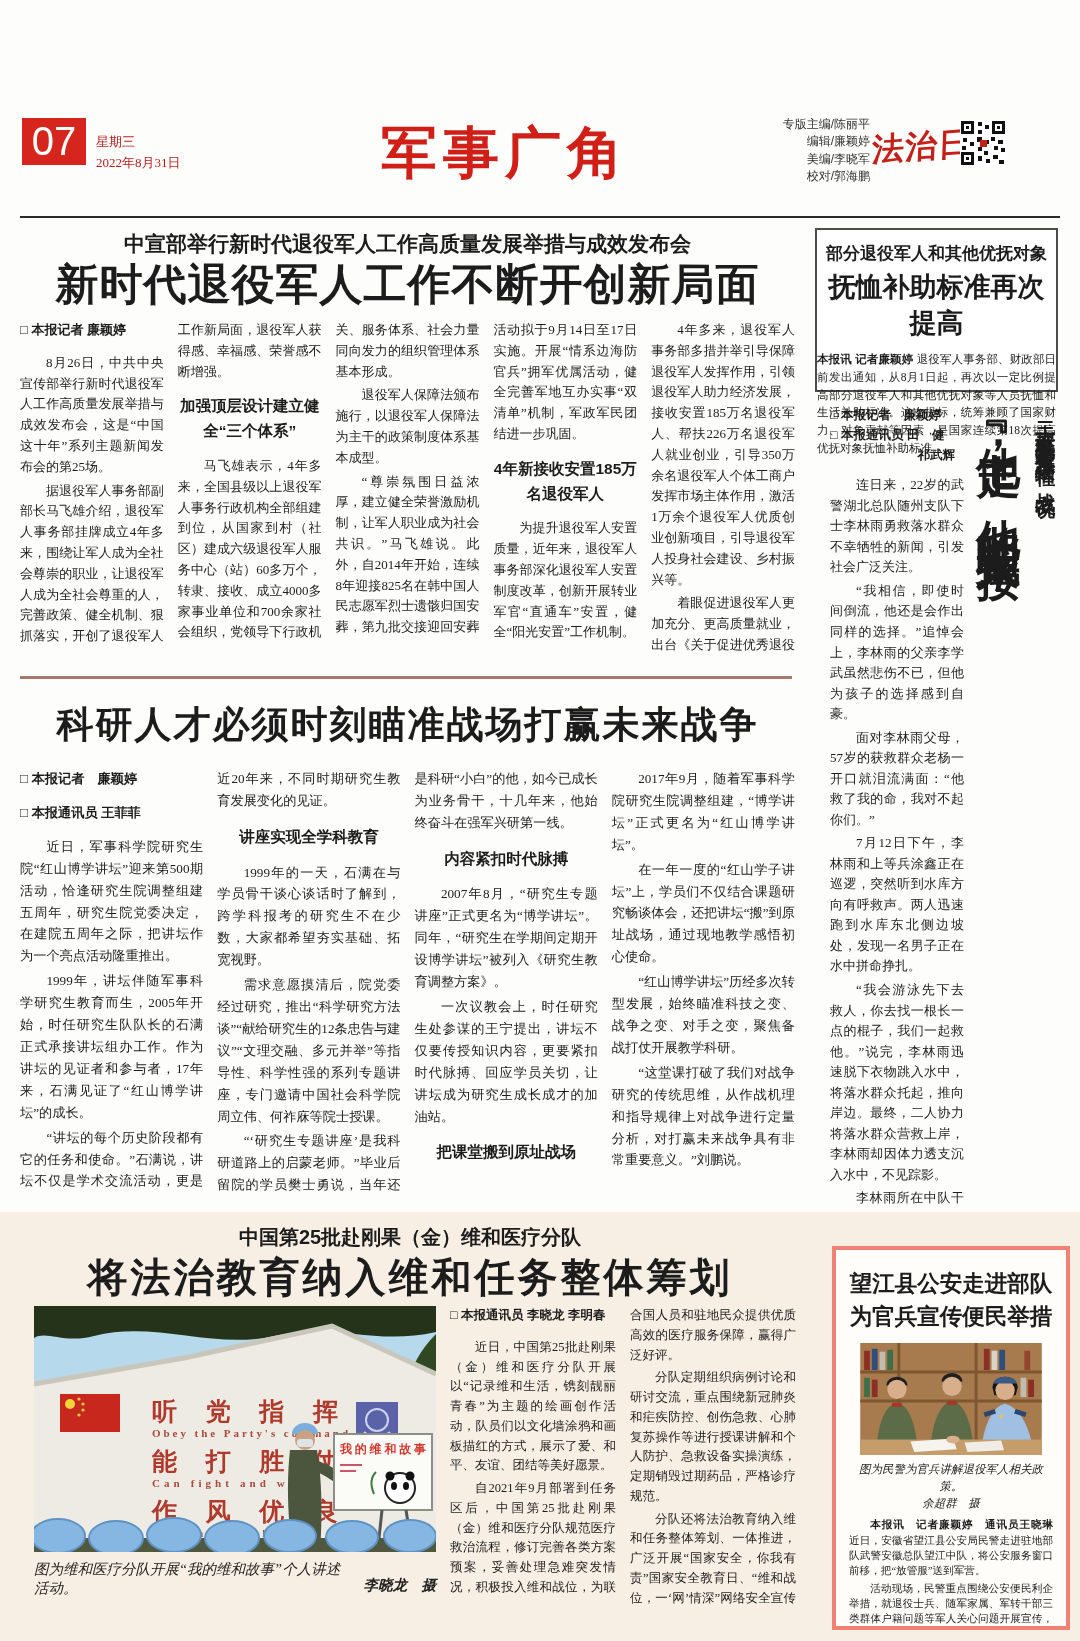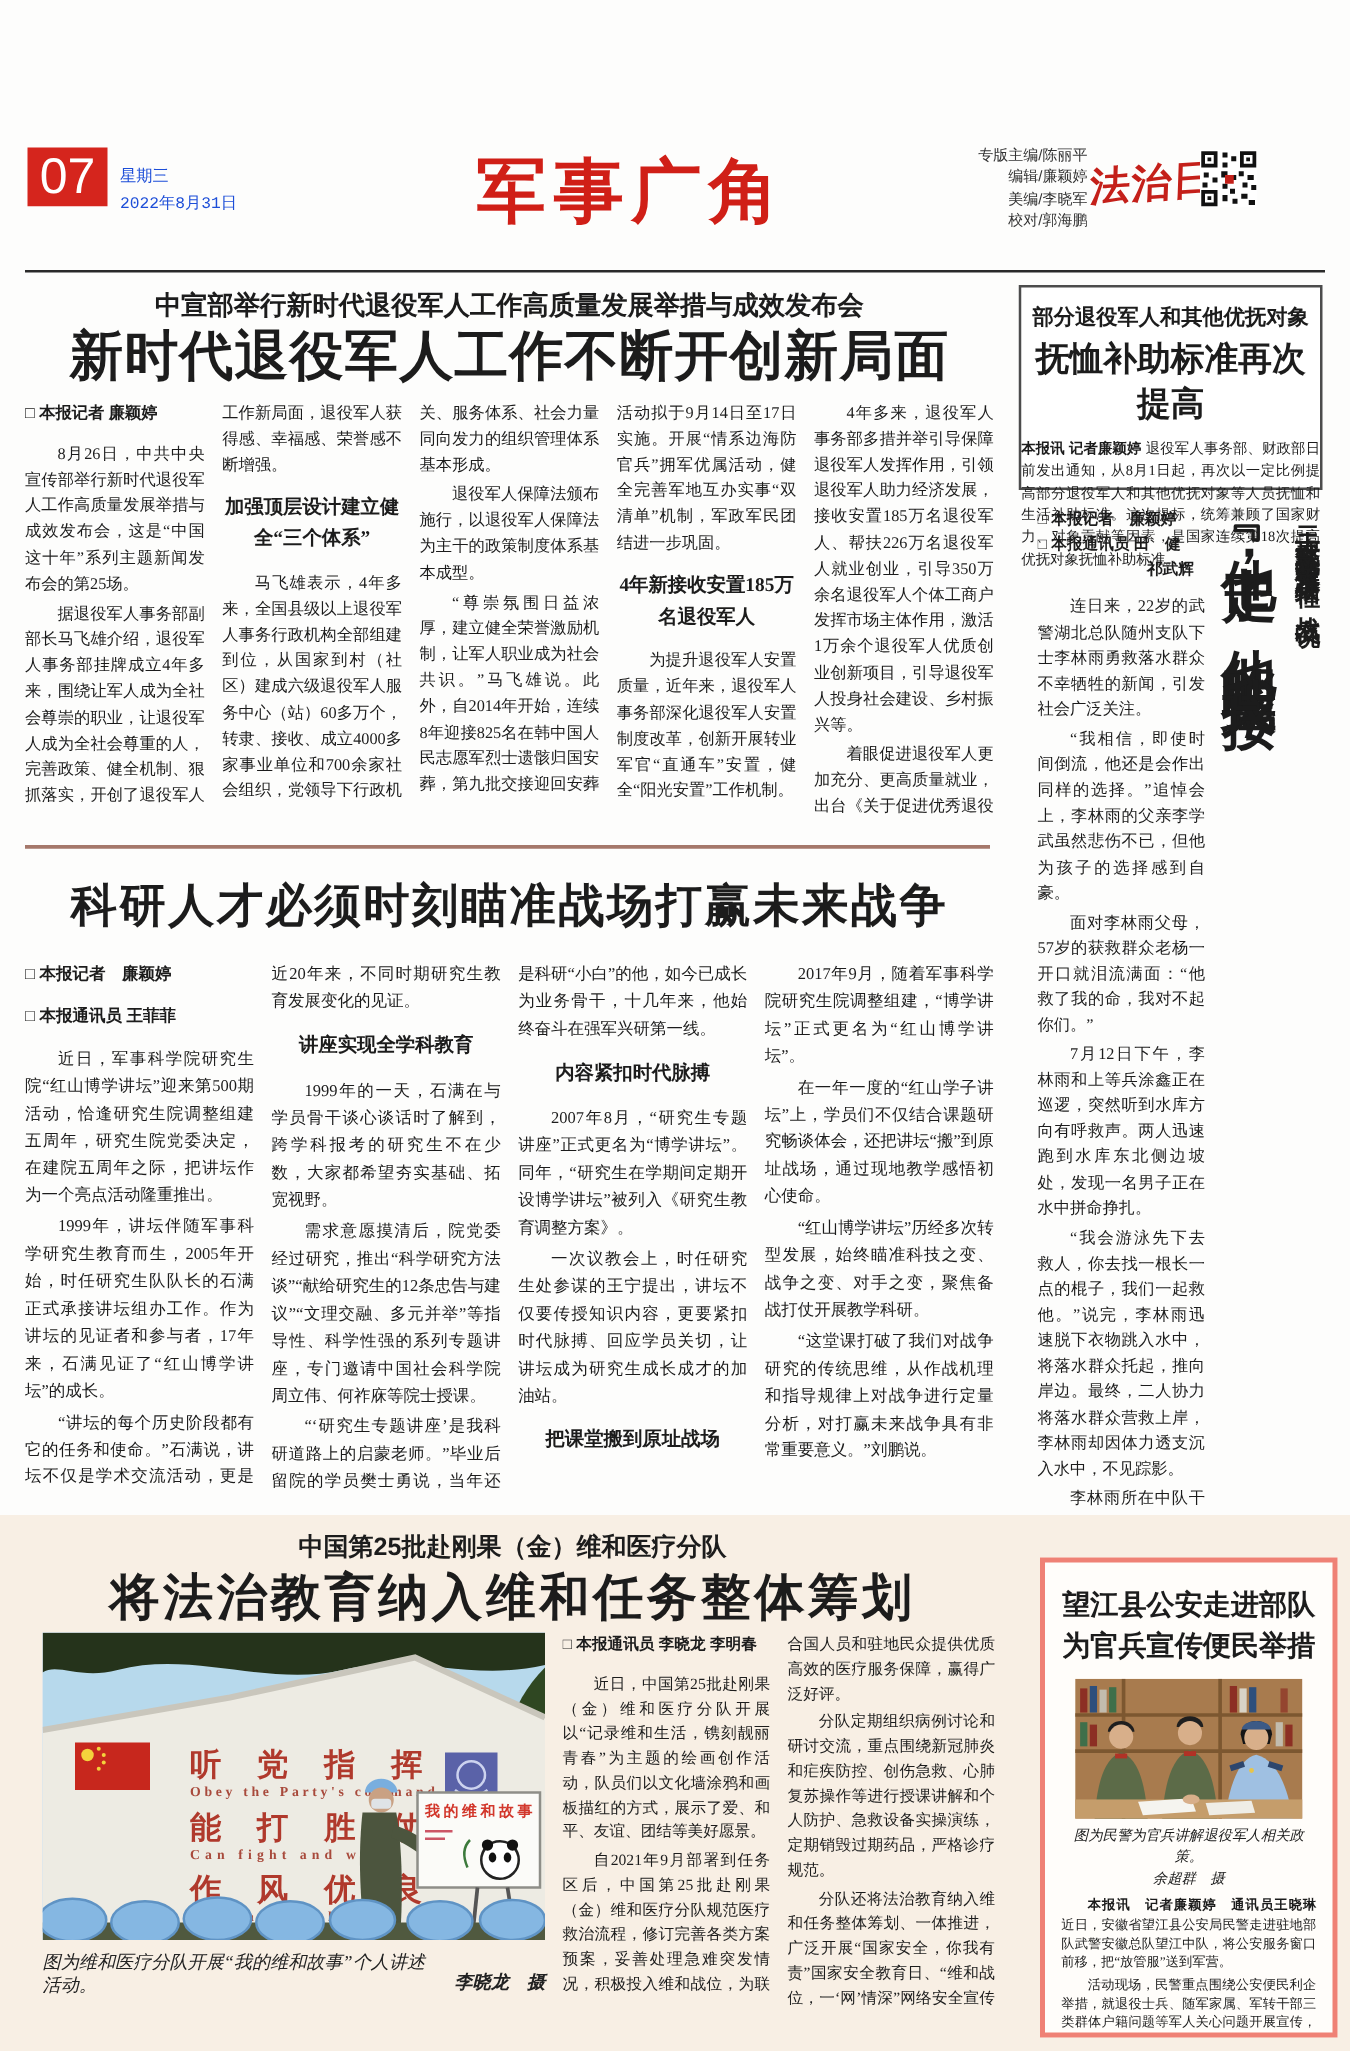--- a/index.html
+++ b/index.html
@@ -4,32 +4,32 @@
 <style>
   html,body{margin:0;padding:0;background:#e8e8e8;}
   #page{position:relative;width:1080px;height:1641px;background:#fdfdfc;margin:0 auto;overflow:hidden;
         font-family:"Liberation Serif",serif;color:#1c1c1c;}
   .abs{position:absolute;}
   .sans{font-family:"Liberation Sans",sans-serif;}
   
   #pagenum{left:22px;top:118px;width:64px;height:47px;background:#d5251d;color:#fff;
            font-family:"Liberation Sans",sans-serif;font-weight:normal;font-size:40px;
            display:flex;align-items:center;justify-content:center;}
-  #dateblock{left:96px;top:132px;font-size:13px;color:#1d4ed8;line-height:1.6;font-family:Liberation Mono, monospace;}
+  #dateblock{left:96px;top:132px;font-size:13px;color:#b91c1c;line-height:1.6;}
   #sectiontitle{left:505px;top:116px;transform:translateX(-50%);font-size:56px;font-weight:900;
                 color:#d01f17;letter-spacing:6px;white-space:nowrap;}
   #credits{left:742px;top:116px;width:128px;text-align:right;font-size:12px;color:#333;line-height:1.45;}
   #masthead{left:872px;top:124px;font-size:32px;font-weight:bold;color:#c4201a;
             font-family:"Liberation Serif",serif;transform:rotate(-4deg) skewX(-6deg);letter-spacing:1px;}
   #qr{left:960px;top:120px;}
   #headrule{left:20px;top:216px;width:1040px;height:2px;background:#2a2a2a;}
   
   .para{text-indent:2em;margin:0 0 3px;text-align:justify;}
   .byline{font-weight:bold;margin:0 0 12px;font-family:"Liberation Sans",sans-serif;}
-  .subhead{font-family:Liberation Serif, serif;font-weight:bold;text-align:center;
+  .subhead{font-family:Liberation Sans, sans-serif;font-weight:bold;text-align:center;
            font-size:15.5px;margin:12px 0;break-inside:avoid;text-indent:0;}
   .lead-b{font-weight:bold;font-family:"Liberation Sans",sans-serif;}
   
   #kicker1{left:20px;top:230px;width:775px;text-align:center;font-size:21px;font-weight:bold;}
   #headline1{left:20px;top:256px;width:775px;text-align:center;font-size:43px;font-weight:900;letter-spacing:1px;}
   #cols1{left:20px;top:320px;width:775px;height:336px;column-count:5;column-gap:14px;column-fill:auto;
          font-size:13px;line-height:1.6;overflow:hidden;}
   
   #noticebox{left:815px;top:228px;width:243px;height:164px;border:2px solid #4c4c4c;
              padding:12px 0;box-sizing:border-box;background:#fff;}

